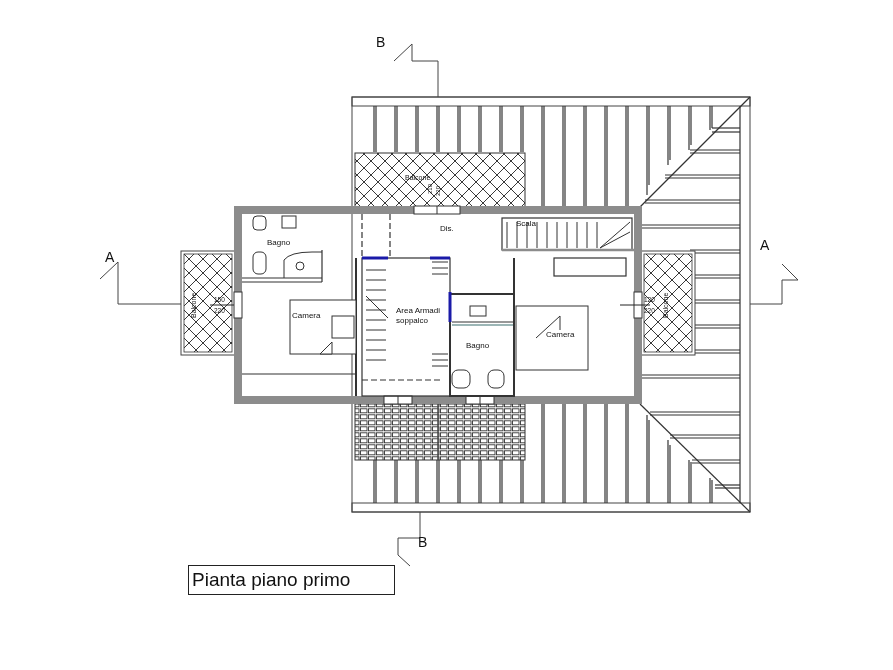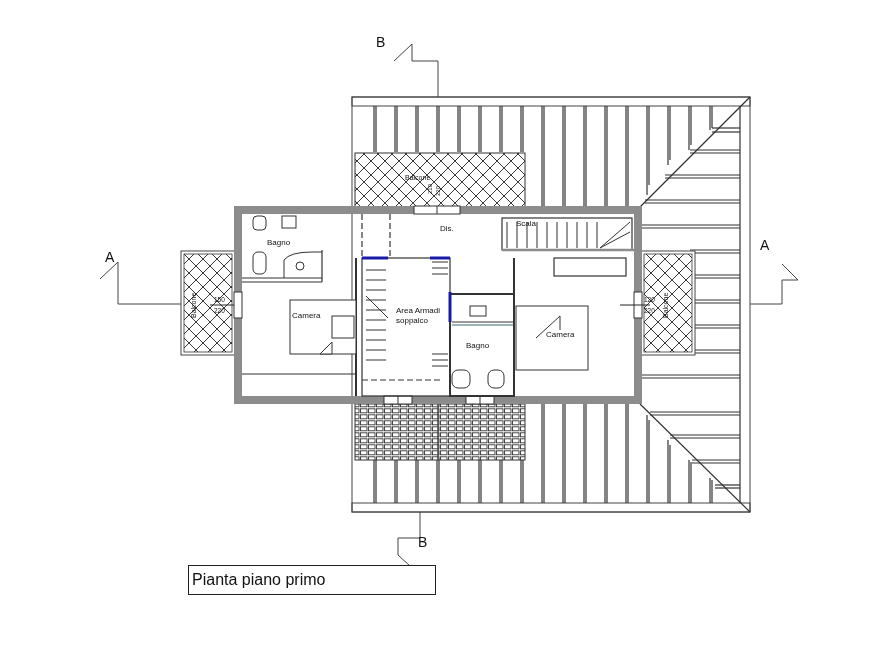--- a/index.html
+++ b/index.html
@@ -1,23 +1,23 @@
 <!DOCTYPE html>
 <html><head>
 <meta charset="utf-8">
 <style>
   html, body { margin: 0; padding: 0; background: #ffffff; }
   body { width: 893px; height: 670px; position: relative; overflow: hidden; font-family: "Liberation Sans", sans-serif; }
   #plan { position: absolute; left: 0; top: 0; }
   .lbl { font-family: "Liberation Sans", sans-serif; fill: #111; }
   .sec { font-family: "Liberation Sans", sans-serif; fill: #111; font-size: 14px; }
   .title-box {
-    position: absolute; left: 188px; top: 565px; width: 248px; height: 30px;
+    position: absolute; left: 188px; top: 565px; width: 207px; height: 30px;
     border: 1.5px solid #222; box-sizing: border-box;
-    font-family: "Liberation Sans", sans-serif; font-size: 16px; color: #111;
+    font-family: "Liberation Sans", sans-serif; font-size: 19px; color: #111;
     line-height: 27px; padding-left: 3px; white-space: nowrap;
   }
 </style>
 </head>
 <body>
 
 <svg id="plan" width="893" height="670" viewBox="0 0 893 670" xmlns="http://www.w3.org/2000/svg">
   <defs>
     <pattern id="cross" patternUnits="userSpaceOnUse" width="14" height="14">
       <path d="M0,0 L14,14 M14,0 L0,14" stroke="#222" stroke-width="0.9"></path>

